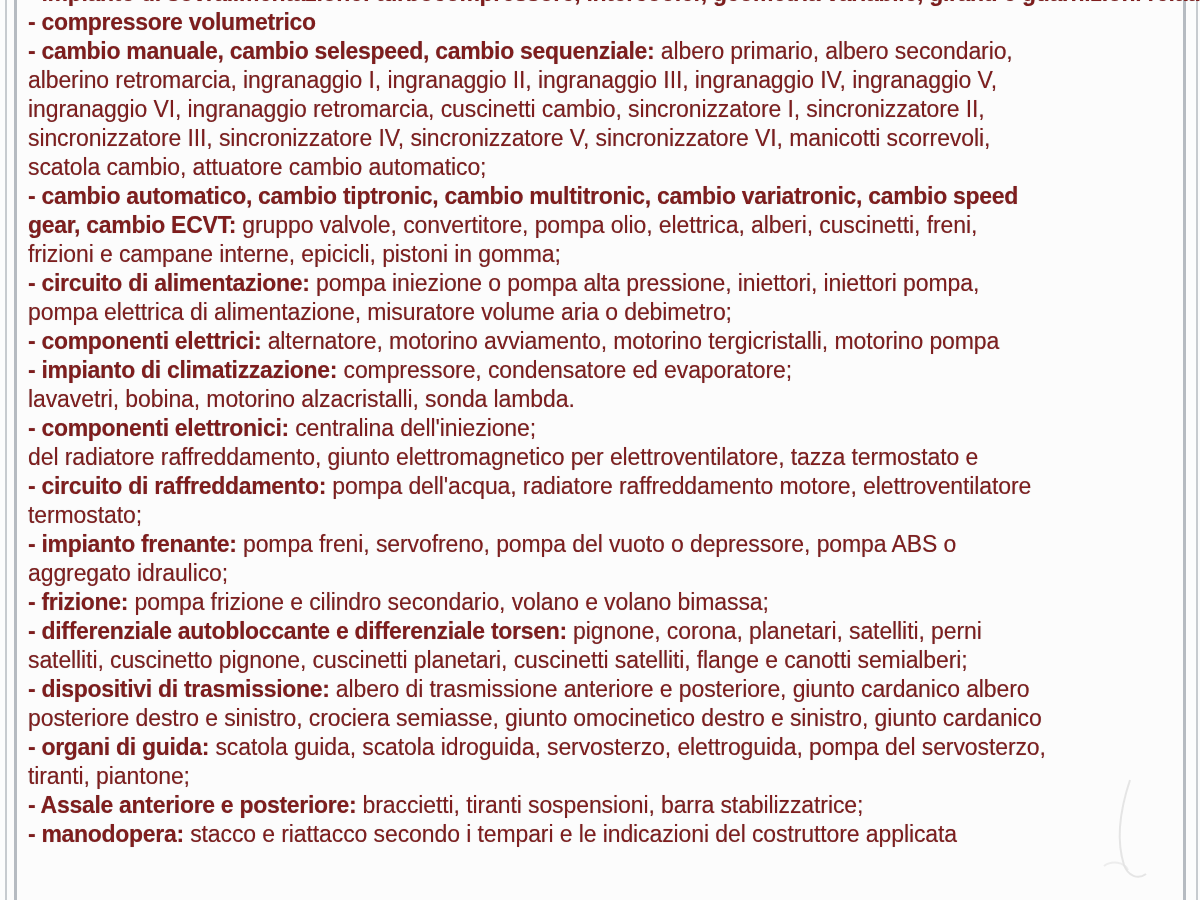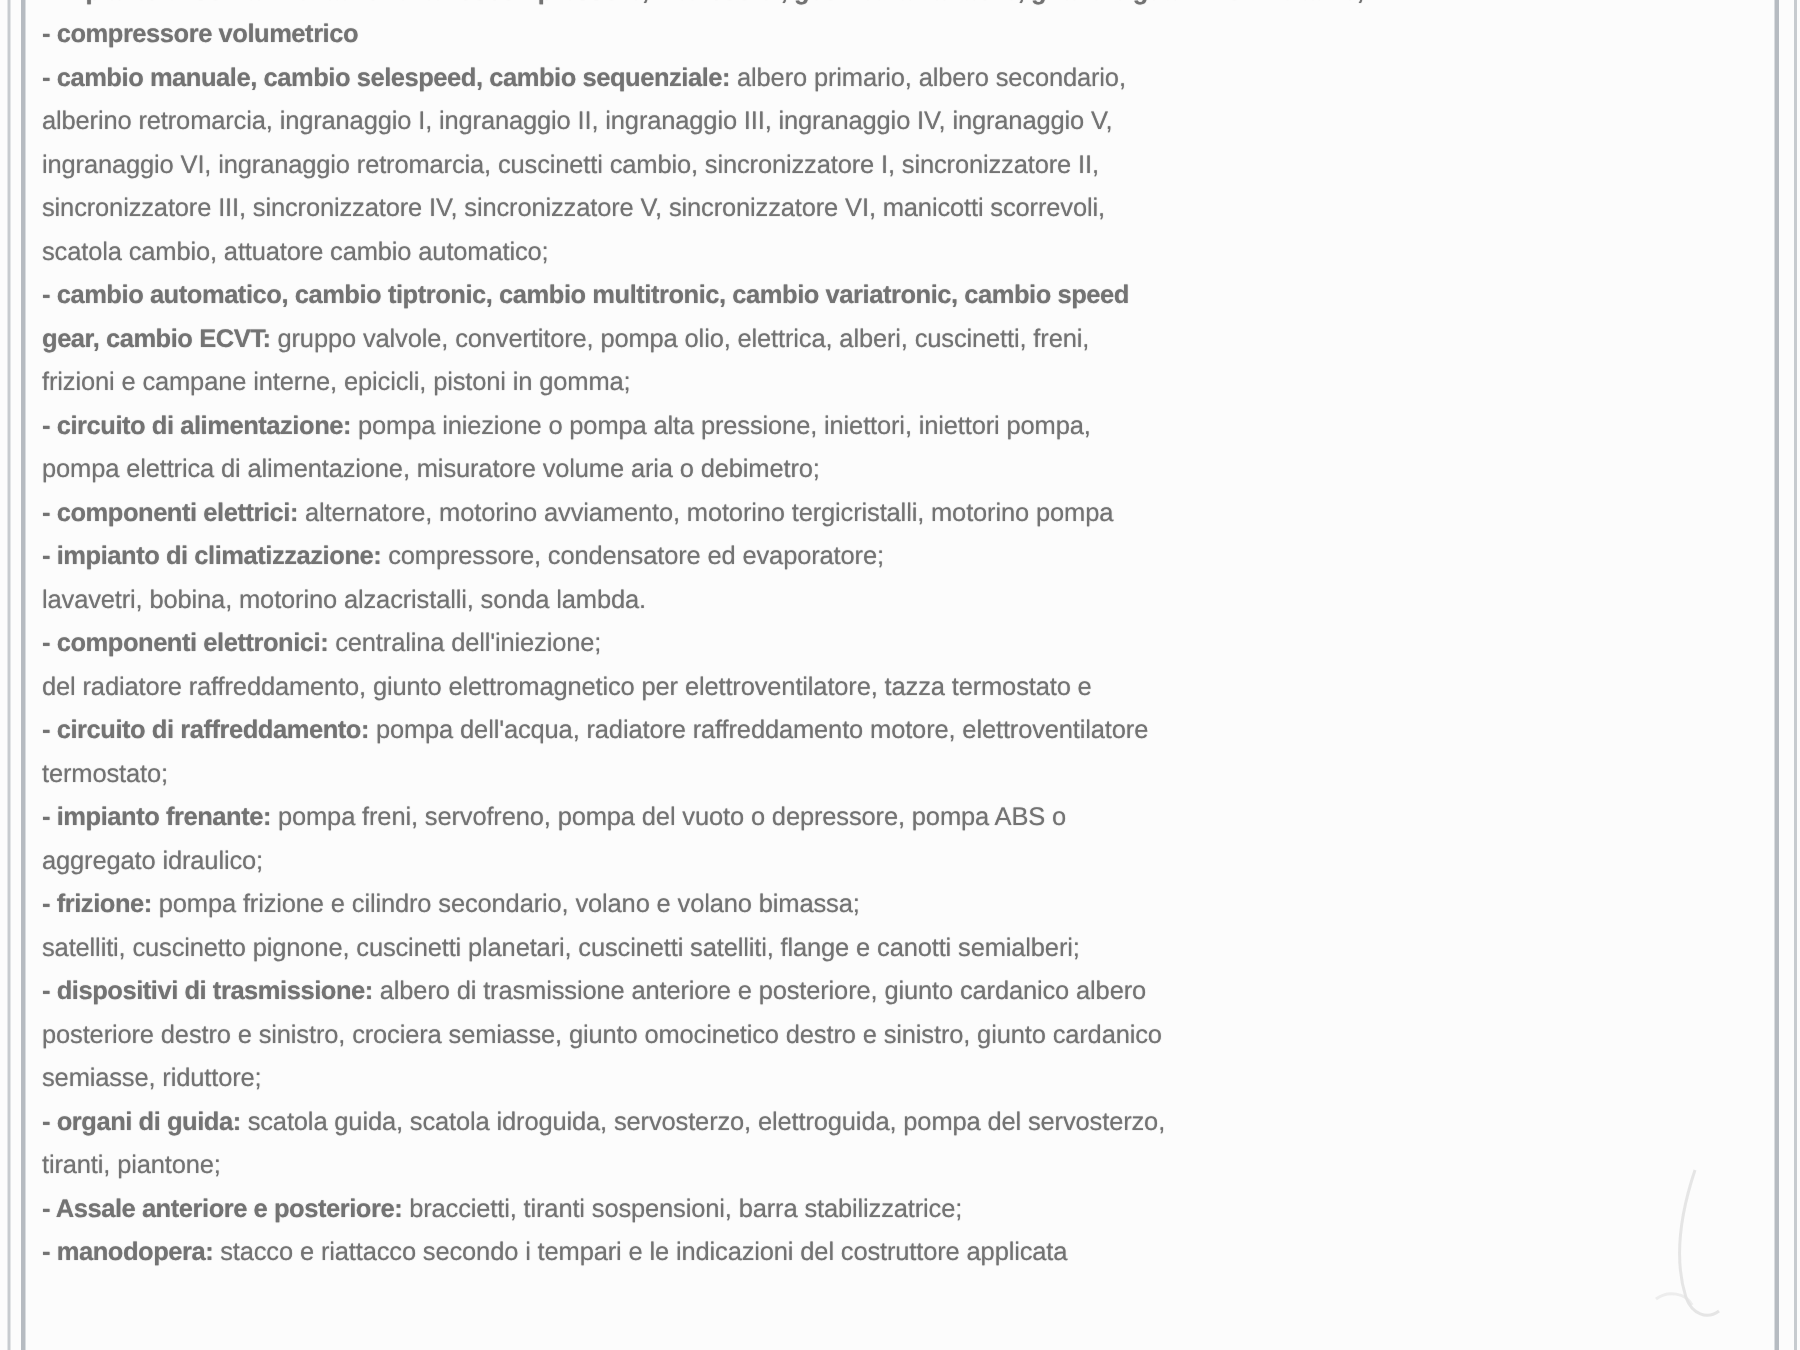--- a/index.html
+++ b/index.html
@@ -28,22 +28,22 @@
   .content {
     position: absolute;
     left: 28px;
     top: -21px;
     width: 1160px;
   }
   .line {
     height: 29px;
     line-height: 29px;
     white-space: nowrap;
-    font-size: 17px;
-    color: #737373;
+    font-size: 23px;
+    color: #7f1d1d;
     text-shadow: 0 0 0.7px rgba(30,30,30,0.45);
     letter-spacing: -0.1px;
   }
   .line .b { font-weight: bold; letter-spacing: -0.3px; }
   .artifact {
     position: absolute;
     left: 1020px;
     top: 770px;
     pointer-events: none;
   }
@@ -78,22 +78,22 @@
       <div class="line"><span class="seg b">- componenti elettrici:</span><span class="seg"> alternatore, motorino avviamento, motorino tergicristalli, motorino pompa</span></div>
       <div class="line"><span class="seg b">- impianto di climatizzazione:</span><span class="seg"> compressore, condensatore ed evaporatore;</span></div>
       <div class="line"><span class="seg">lavavetri, bobina, motorino alzacristalli, sonda lambda.</span></div>
       <div class="line"><span class="seg b">- componenti elettronici:</span><span class="seg"> centralina dell'iniezione;</span></div>
       <div class="line"><span class="seg">del radiatore raffreddamento, giunto elettromagnetico per elettroventilatore, tazza termostato e</span></div>
       <div class="line"><span class="seg b">- circuito di raffreddamento:</span><span class="seg"> pompa dell'acqua, radiatore raffreddamento motore, elettroventilatore</span></div>
       <div class="line"><span class="seg">termostato;</span></div>
       <div class="line"><span class="seg b">- impianto frenante:</span><span class="seg"> pompa freni, servofreno, pompa del vuoto o depressore, pompa ABS o</span></div>
       <div class="line"><span class="seg">aggregato idraulico;</span></div>
       <div class="line"><span class="seg b">- frizione:</span><span class="seg"> pompa frizione e cilindro secondario, volano e volano bimassa;</span></div>
+      <div class="line"><span class="seg b">- differenziale autobloccante e differenziale torsen:</span><span class="seg"> pignone, corona, planetari, satelliti, perni</span></div>
       <div class="line"><span class="seg">satelliti, cuscinetto pignone, cuscinetti planetari, cuscinetti satelliti, flange e canotti semialberi;</span></div>
       <div class="line"><span class="seg b">- dispositivi di trasmissione:</span><span class="seg"> albero di trasmissione anteriore e posteriore, giunto cardanico albero</span></div>
       <div class="line"><span class="seg">posteriore destro e sinistro, crociera semiasse, giunto omocinetico destro e sinistro, giunto cardanico</span></div>
-      <div class="line"><span class="seg">semiasse, riduttore;</span></div>
       <div class="line"><span class="seg b">- organi di guida:</span><span class="seg"> scatola guida, scatola idroguida, servosterzo, elettroguida, pompa del servosterzo,</span></div>
       <div class="line"><span class="seg">tiranti, piantone;</span></div>
       <div class="line"><span class="seg b">- Assale anteriore e posteriore:</span><span class="seg"> braccietti, tiranti sospensioni, barra stabilizzatrice;</span></div>
       <div class="line"><span class="seg b">- manodopera:</span><span class="seg"> stacco e riattacco secondo i tempari e le indicazioni del costruttore applicata</span></div>
     </div>
 </div>
 
 </body></html>

